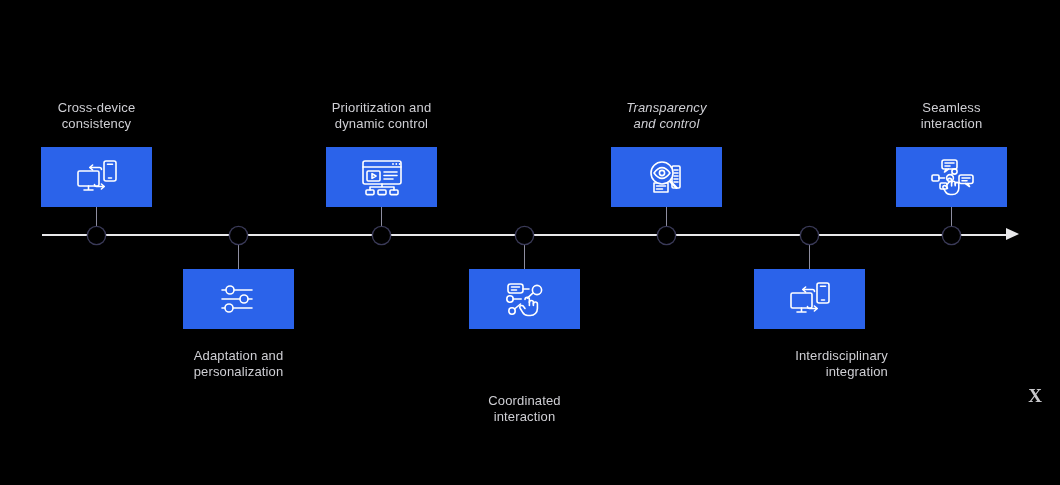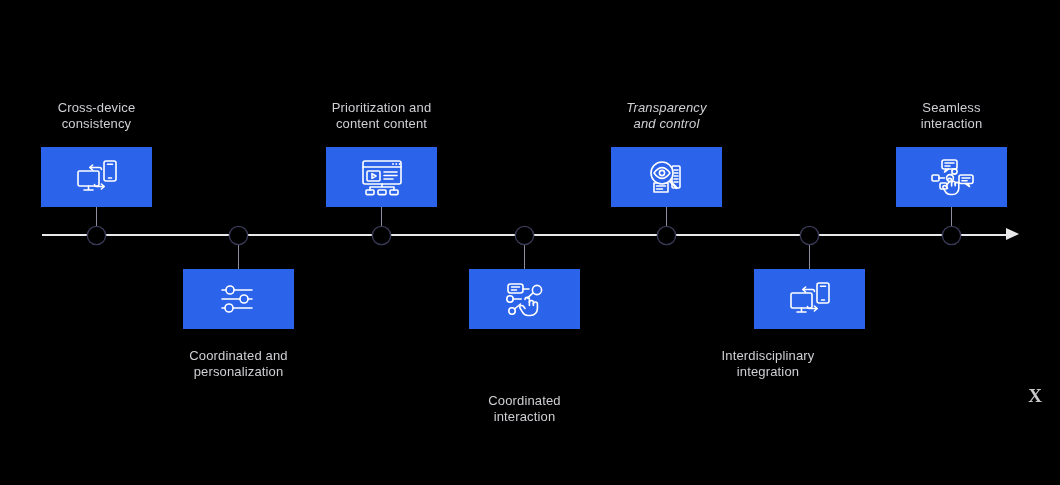--- a/index.html
+++ b/index.html
@@ -129,21 +129,21 @@
       <div class="card" style="left: 183px; top: 269px; background: rgb(43, 99, 234);">
         <span>
           <svg width="48" height="42" viewBox="0 0 48 42">
             <path d="M7 12h30M7 21h30M7 30h30" stroke="#ffffff" fill="none" stroke-width="1.6" stroke-linecap="round" stroke-linejoin="round"></path>
             <circle cx="15" cy="12" r="4" fill="#2b63ea" stroke="#ffffff" stroke-width="1.6" stroke-linecap="round" stroke-linejoin="round"></circle>
             <circle cx="29" cy="21" r="4" fill="#2b63ea" stroke="#ffffff" stroke-width="1.6" stroke-linecap="round" stroke-linejoin="round"></circle>
             <circle cx="14" cy="30" r="4" fill="#2b63ea" stroke="#ffffff" stroke-width="1.6" stroke-linecap="round" stroke-linejoin="round"></circle>
           </svg>
         </span>
       </div>
-      <div class="card-label bottom" style="left: 143.5px; top: 348px;">Coordinated and
+      <div class="card-label bottom" style="left: 143.5px; top: 348px;">Adaptation and
 personalization</div>
       <div class="node-dot" style="left: 381px;"></div>
       <div class="connector" style="left: 381px; top: 207px; height: 28px;"></div>
       <div class="card" style="left: 326px; top: 147px; background: rgb(43, 99, 234);">
         <span>
           <svg width="48" height="42" viewBox="0 0 48 42">
             <rect x="5" y="5" width="38" height="23" rx="2" stroke="#ffffff" fill="none" stroke-width="1.6" stroke-linecap="round" stroke-linejoin="round"></rect>
             <path d="M5 11h38" stroke="#ffffff" fill="none" stroke-width="1.6" stroke-linecap="round" stroke-linejoin="round"></path>
             <circle cx="35" cy="8" r="0.9" fill="#ffffff" stroke="none"></circle>
             <circle cx="38.3" cy="8" r="0.9" fill="#ffffff" stroke="none"></circle>
@@ -152,21 +152,21 @@
             <path d="M14 17.6l4 2.4-4 2.4z" stroke="#ffffff" fill="none" stroke-width="1.6" stroke-linecap="round" stroke-linejoin="round"></path>
             <path d="M26 16h13M26 19.5h13M26 23h9" stroke="#ffffff" fill="none" stroke-width="1.6" stroke-linecap="round" stroke-linejoin="round"></path>
             <path d="M24 28v3M12 34v-3h24v3" stroke="#ffffff" fill="none" stroke-width="1.6" stroke-linecap="round" stroke-linejoin="round"></path>
             <rect x="8" y="34" width="8" height="4.6" rx="1" stroke="#ffffff" fill="none" stroke-width="1.6" stroke-linecap="round" stroke-linejoin="round"></rect>
             <rect x="20" y="34" width="8" height="4.6" rx="1" stroke="#ffffff" fill="none" stroke-width="1.6" stroke-linecap="round" stroke-linejoin="round"></rect>
             <rect x="32" y="34" width="8" height="4.6" rx="1" stroke="#ffffff" fill="none" stroke-width="1.6" stroke-linecap="round" stroke-linejoin="round"></rect>
           </svg>
         </span>
       </div>
       <div class="card-label top" style="left: 286.5px; top: 100px;">Prioritization and
-content content</div>
+dynamic control</div>
       <div class="node-dot" style="left: 524px;"></div>
       <div class="connector" style="left: 524px; top: 235px; height: 34px;"></div>
       <div class="card" style="left: 469px; top: 269px; background: rgb(43, 99, 234);">
         <span>
           <svg width="48" height="42" viewBox="0 0 48 42">
             <rect x="7" y="6" width="15" height="9" rx="2.5" stroke="#ffffff" fill="none" stroke-width="1.6" stroke-linecap="round" stroke-linejoin="round"></rect>
             <path d="M10.5 9h8M10.5 12h5" stroke="#ffffff" fill="none" stroke-width="1.6" stroke-linecap="round" stroke-linejoin="round"></path>
             <circle cx="36" cy="12" r="4.6" stroke="#ffffff" fill="none" stroke-width="1.6" stroke-linecap="round" stroke-linejoin="round"></circle>
             <circle cx="9" cy="21" r="3.2" stroke="#ffffff" fill="none" stroke-width="1.6" stroke-linecap="round" stroke-linejoin="round"></circle>
             <circle cx="11" cy="33" r="3.2" stroke="#ffffff" fill="none" stroke-width="1.6" stroke-linecap="round" stroke-linejoin="round"></circle>
@@ -207,21 +207,21 @@
             <rect x="31" y="5" width="12" height="20" rx="2" stroke="#ffffff" fill="none" stroke-width="1.6" stroke-linecap="round" stroke-linejoin="round"></rect>
             <path d="M34.5 8.2h5" stroke="#ffffff" fill="none" stroke-width="1.6" stroke-linecap="round" stroke-linejoin="round"></path>
             <path d="M35.5 22h3" stroke="#ffffff" fill="none" stroke-width="1.6" stroke-linecap="round" stroke-linejoin="round"></path>
             <path d="M17 11.5h9.5c1.2 0 2 .8 2 2" stroke="#ffffff" fill="none" stroke-width="1.6" stroke-linecap="round" stroke-linejoin="round"></path>
             <path d="M19.6 9l-2.8 2.5 2.8 2.5" stroke="#ffffff" fill="none" stroke-width="1.6" stroke-linecap="round" stroke-linejoin="round"></path>
             <path d="M31 30.5h-7.5c-1.2 0-2-.8-2-2" stroke="#ffffff" fill="none" stroke-width="1.6" stroke-linecap="round" stroke-linejoin="round"></path>
             <path d="M28.4 33l2.8-2.5-2.8-2.5" stroke="#ffffff" fill="none" stroke-width="1.6" stroke-linecap="round" stroke-linejoin="round"></path>
           </svg>
         </span>
       </div>
-      <div class="card-label bottom" style="left: 673px; top: 348px;">Interdisciplinary
+      <div class="card-label bottom" style="left: 698px; top: 348px; text-align: right;">Interdisciplinary
 integration</div>
       <div class="node-dot" style="left: 951px;"></div>
       <div class="connector" style="left: 951px; top: 207px; height: 28px;"></div>
       <div class="card" style="left: 896px; top: 147px; background: rgb(43, 99, 234);">
         <span>
           <svg width="48" height="42" viewBox="0 0 48 42">
             <rect x="14" y="4" width="15" height="9" rx="2" stroke="#ffffff" fill="none" stroke-width="1.6" stroke-linecap="round" stroke-linejoin="round"></rect>
             <path d="M17 7h9M17 10h5" stroke="#ffffff" fill="none" stroke-width="1.6" stroke-linecap="round" stroke-linejoin="round"></path>
             <path d="M18 13l-1.5 3 4-3" stroke="#ffffff" fill="none" stroke-width="1.6" stroke-linecap="round" stroke-linejoin="round"></path>
             <rect x="31" y="19" width="14" height="8.5" rx="2" stroke="#ffffff" fill="none" stroke-width="1.6" stroke-linecap="round" stroke-linejoin="round"></rect>

